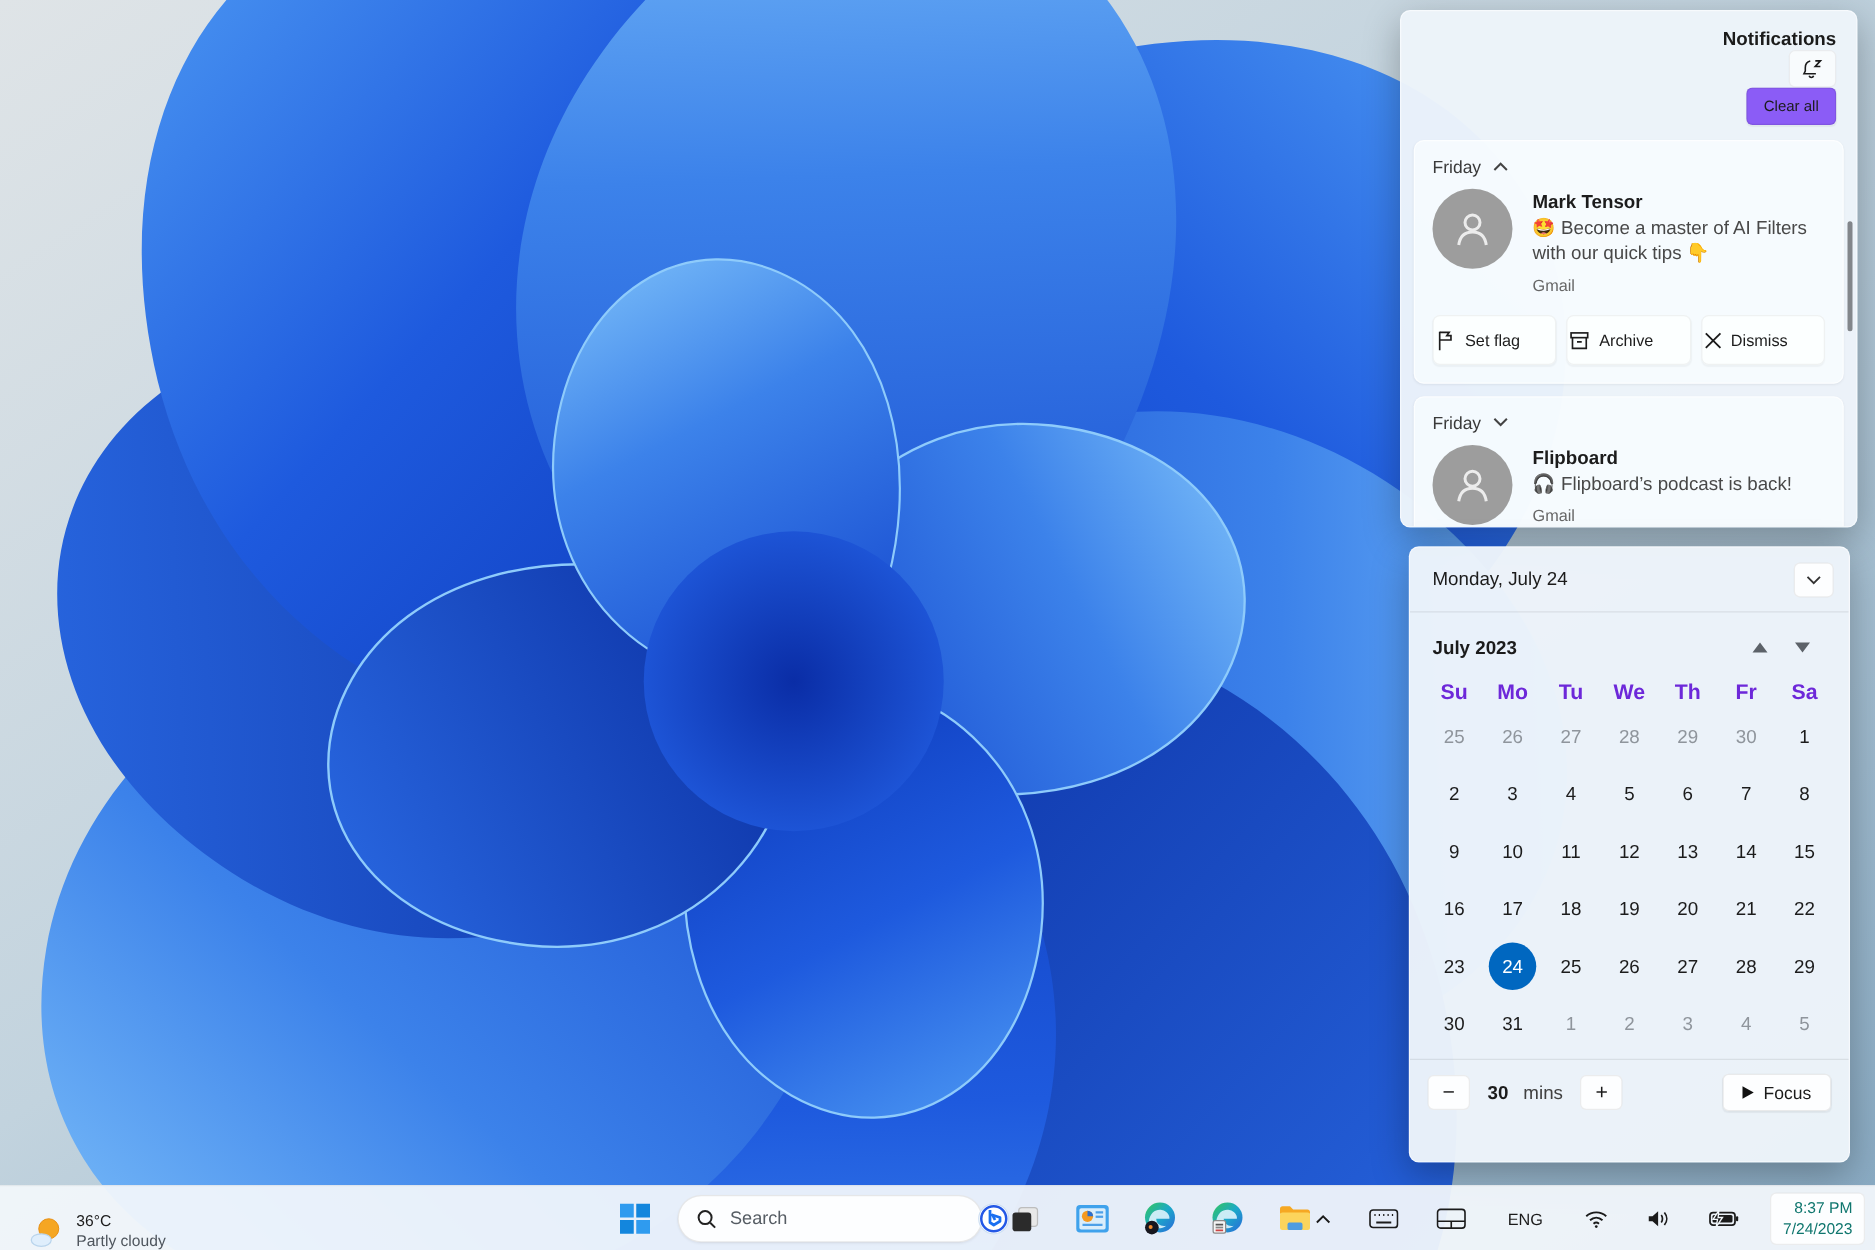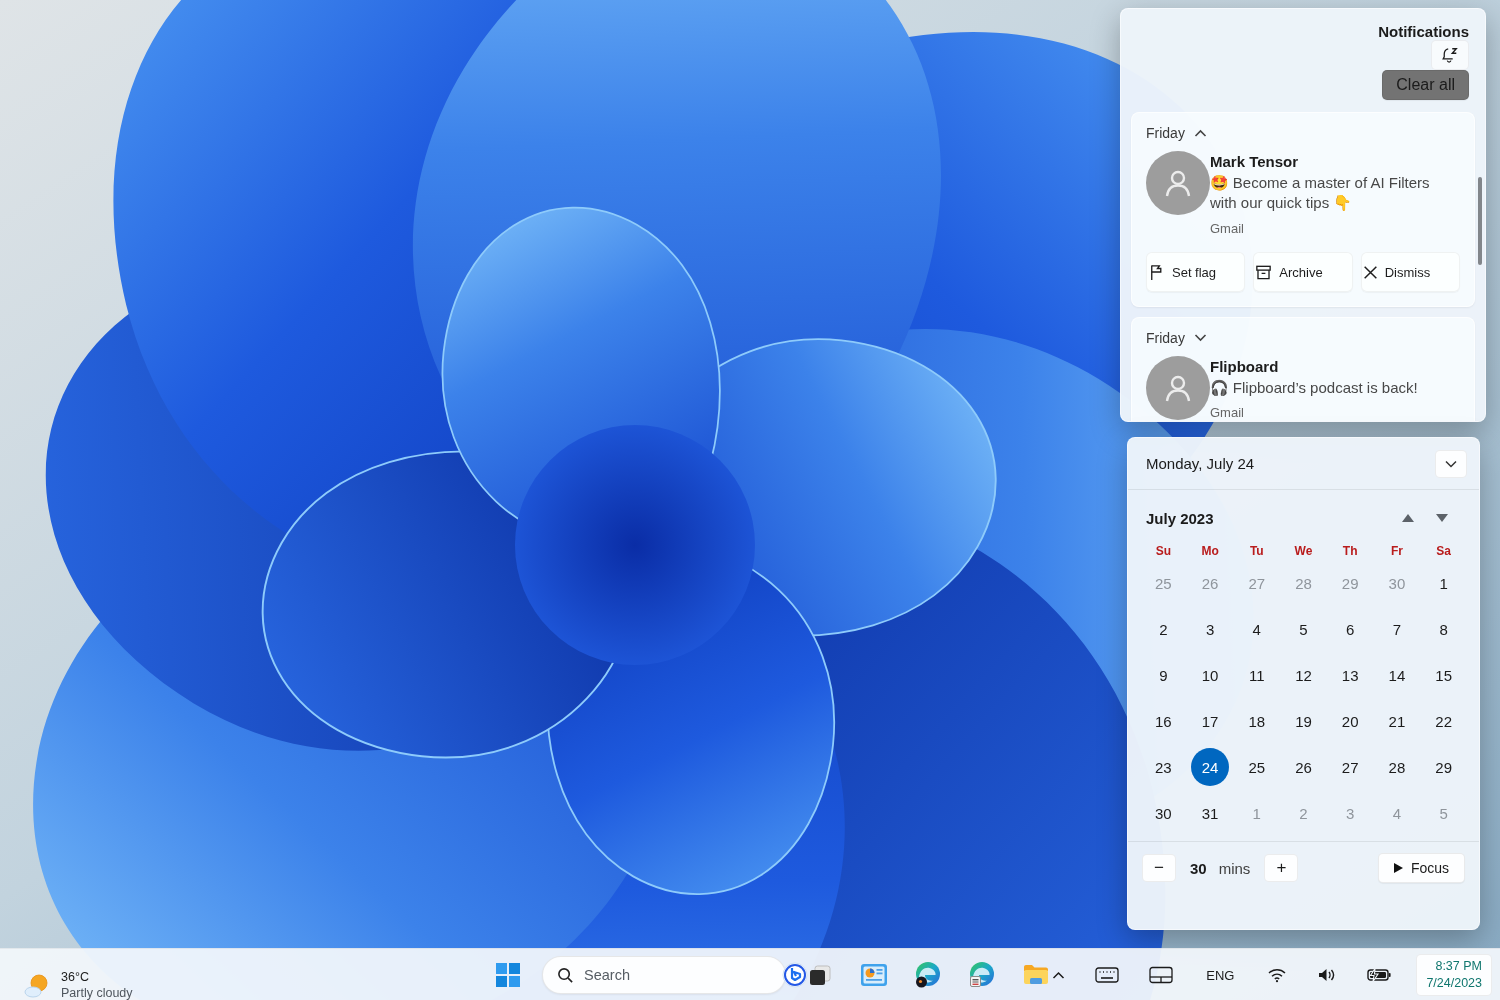--- a/index.html
+++ b/index.html
@@ -14,28 +14,28 @@
   .panel { position:absolute; background:rgba(237,244,250,0.97); border:1px solid rgba(255,255,255,0.55);
     border-radius:8px; box-shadow:0 10px 30px rgba(0,0,0,0.28); overflow:hidden; }
   .notif-panel { left:1120px; top:8px; width:366px; height:414px; }
   .cal-panel   { left:1127px; top:437px; width:353px; height:493px; }
 
   
   .notif-head { display:flex; align-items:flex-end; padding:14px 16px 8px 18px;flex-direction:column; }
   .notif-title { flex:1; font-size:15px; font-weight:700; color:#1b1b1b; }
   .icon-btn { width:38px; height:30px; border-radius:5px; display:flex; align-items:center; justify-content:center;
     background:rgba(253,254,255,0.7); border:1px solid rgba(0,0,0,0.06); cursor:pointer; }
-  .clear-btn { margin-left:8px; height:30px; padding:4px 13px; border-radius:5px; font-size:16px; color:#1b1b1b;
-    background:#737373; border:1px solid rgba(0,0,0,0.08); box-shadow:0 1px 1px rgba(0,0,0,0.05);
+  .clear-btn { margin-left:8px; height:30px; padding:4px 13px; border-radius:5px; font-size:12px; color:#1b1b1b;
+    background:#8b5cf6; border:1px solid rgba(0,0,0,0.08); box-shadow:0 1px 1px rgba(0,0,0,0.05);
     display:flex; align-items:center; cursor:pointer; }
 
   .group-card { margin:4px 10px 10px; background:rgba(250,253,255,0.72); border:1px solid rgba(255,255,255,0.7);
     border-radius:8px; box-shadow:0 1px 2px rgba(0,0,0,0.06); padding:10px 14px 14px; }
   .group-head { display:flex; align-items:center; gap:9px; padding:2px 0 10px; font-size:14px; color:#3a3a3a; }
-  .notif-row { display:flex; }
+  .notif-row { display:flex; gap:16px; }
   .avatar { width:64px; height:64px; border-radius:50%; background:#9d9d9d; flex:none;
     display:flex; align-items:center; justify-content:center; }
   .n-body { flex:1; min-width:0; }
   .n-title { font-size:15px; font-weight:700; color:#1c1c1c; padding-top:2px; }
   .n-msg { font-size:15px; color:#484848; line-height:1.35; margin-top:3px; }
   .n-src { font-size:13px; color:#666; margin-top:7px; }
   .actions { display:flex; gap:8px; margin-top:16px; }
   .action-btn { flex:1; background:rgba(253,255,255,0.88); border:1px solid rgba(0,0,0,0.05); border-radius:6px;
     box-shadow:0 1px 1px rgba(0,0,0,0.04); padding:10px 0 9px; display:flex; flex-direction:row;
     align-items:center; gap:6px; font-size:13px; color:#1d1d1d; cursor:pointer; }
@@ -48,21 +48,21 @@
   .chev-btn { width:32px; height:28px; border-radius:5px; background:#fdfeff; border:1px solid rgba(0,0,0,0.07);
     display:flex; align-items:center; justify-content:center; cursor:pointer; }
   .month-row { display:flex; align-items:center; padding:16px 20px 4px 18px; }
   .month-label { flex:1; font-size:15px; font-weight:700; color:#1b1b1b; }
   .tri-btn { width:34px; height:24px; display:flex; align-items:center; justify-content:center; cursor:pointer; }
   .tri-up { width:0; height:0; border-left:6px solid transparent; border-right:6px solid transparent;
     border-bottom:8px solid #5c6269; }
   .tri-down { width:0; height:0; border-left:6px solid transparent; border-right:6px solid transparent;
     border-top:8px solid #5c6269; }
   .wd-grid, .day-grid { display:grid; grid-template-columns:repeat(7,1fr); padding:0 12px; }
-  .wd { text-align:center; font-size:12px; font-weight:700; color:#b91c1c; padding:10px 0 2px; }
+  .wd { text-align:center; font-size:17px; font-weight:700; color:#6d28d9; padding:10px 0 2px; }
   .day { height:46px; display:flex; align-items:center; justify-content:center; font-size:15px; color:#1c1c1c;
     cursor:pointer; }
   .day.muted { color:#8f959c; }
   .day.selected { width:38px; height:38px; border-radius:50%; background:#0067c0; color:#fff;
     justify-self:center; align-self:center; }
   .cal-footer { border-top:1px solid rgba(0,0,0,0.08); margin-top:5px; padding:11px 14px; display:flex;
     align-items:center; }
   .step-btn { width:34px; height:28px; border-radius:5px; background:#fdfeff; border:1px solid rgba(0,0,0,0.07);
     font-size:17px; color:#1b1b1b; display:flex; align-items:center; justify-content:center; cursor:pointer; }
   .duration { margin:0 14px; font-size:15px; }

